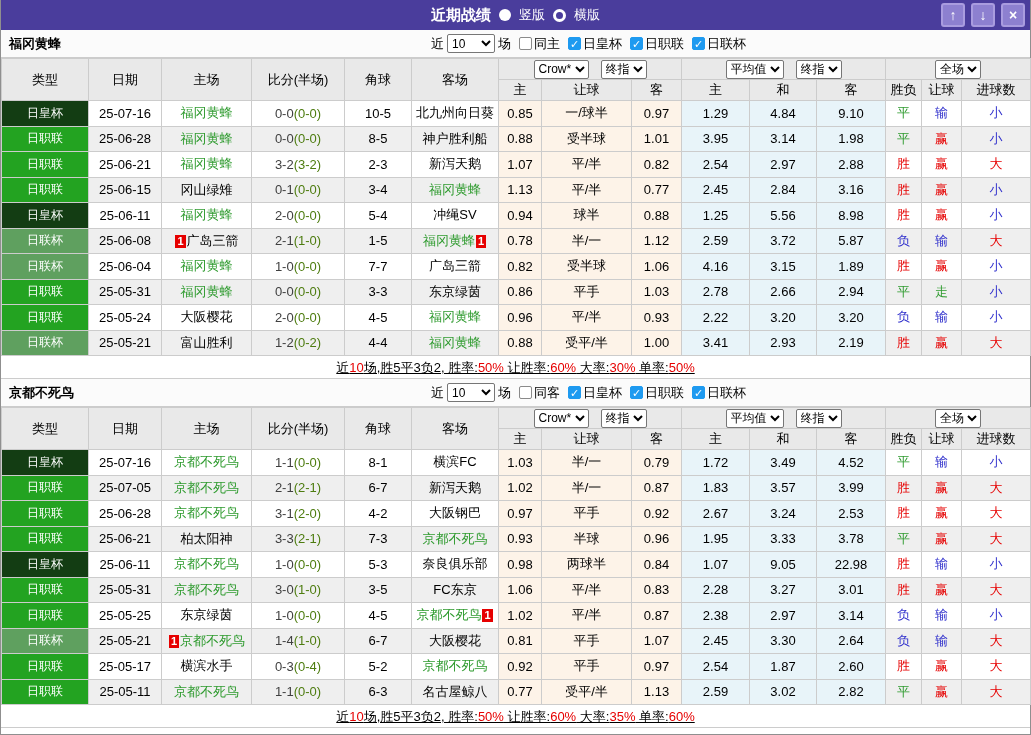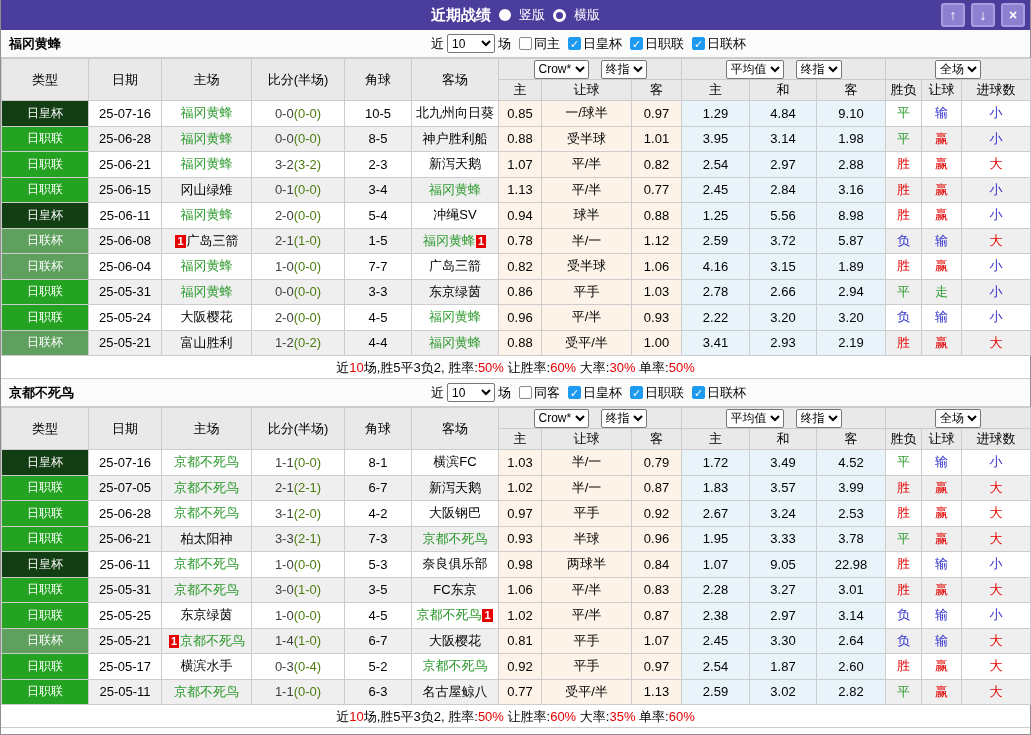--- a/index.html
+++ b/index.html
@@ -38,21 +38,21 @@
   td.t-lc  { background: #5fa05f !important; color: #fff; font-size: 12px; }
   td.focus { color: #2f9b2f; }
   td.peach { background: #fdf3e8 !important; }
   td.pblue { background: #e8f4f9 !important; }
   td.c-r { color: #e60000; }
   td.c-b { color: #3030cc; }
   td.c-g { color: #2f9b2f; }
   .s-main { color: #404040; }
   .s-half { color: #4d7c0f; }
   .card { display: inline-block; background: #e60000; color: #fff; font-size: 11px; font-weight: bold; line-height: 13px; padding: 0 2px; margin: 0 1px; }
-  .summary { height: 23px; line-height: 23px; text-align: center; font-size: 13px; border-bottom: 1px solid #ccc; background: #fff; }
+  .summary { height: 23px; line-height: 23px; text-align: center; font-size: 13px; border-bottom: 1px solid #ccc; background: #fff; text-decoration: underline; }
   .summary .red { color: #e60000; }
   .grp-sel { display: flex; align-items: center; justify-content: center; gap: 6px; }
 </style>
 </head>
 <body>
 
 <div class="window">
 
   <div class="titlebar">
     <div class="title-center">

